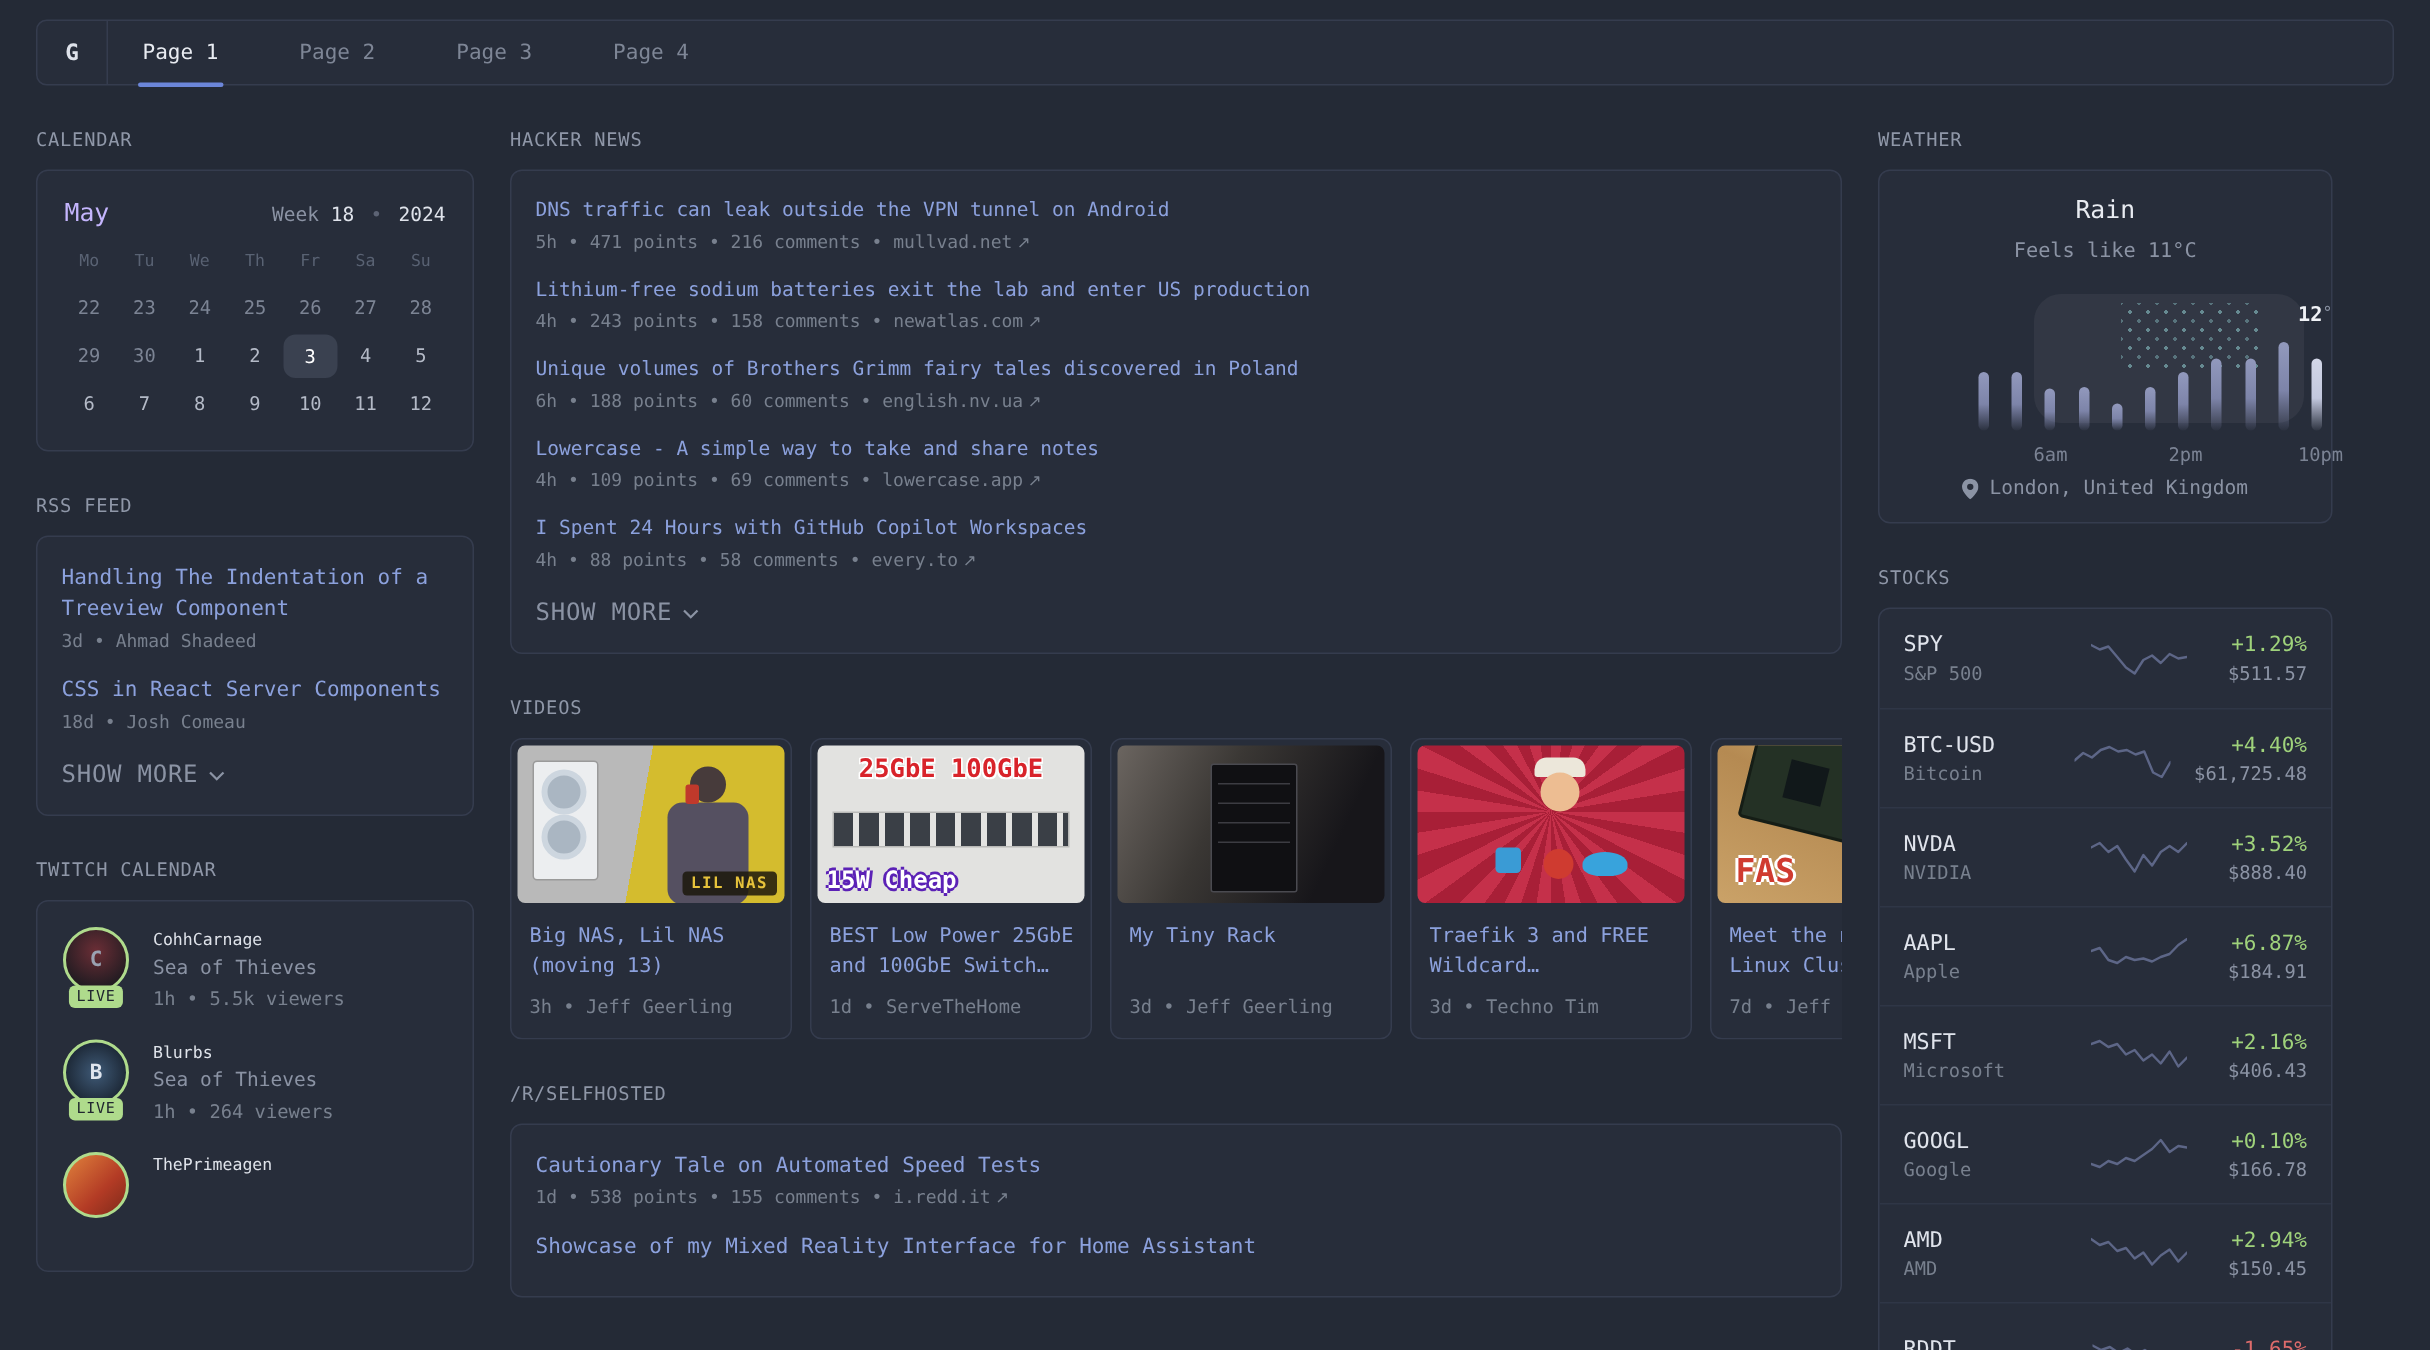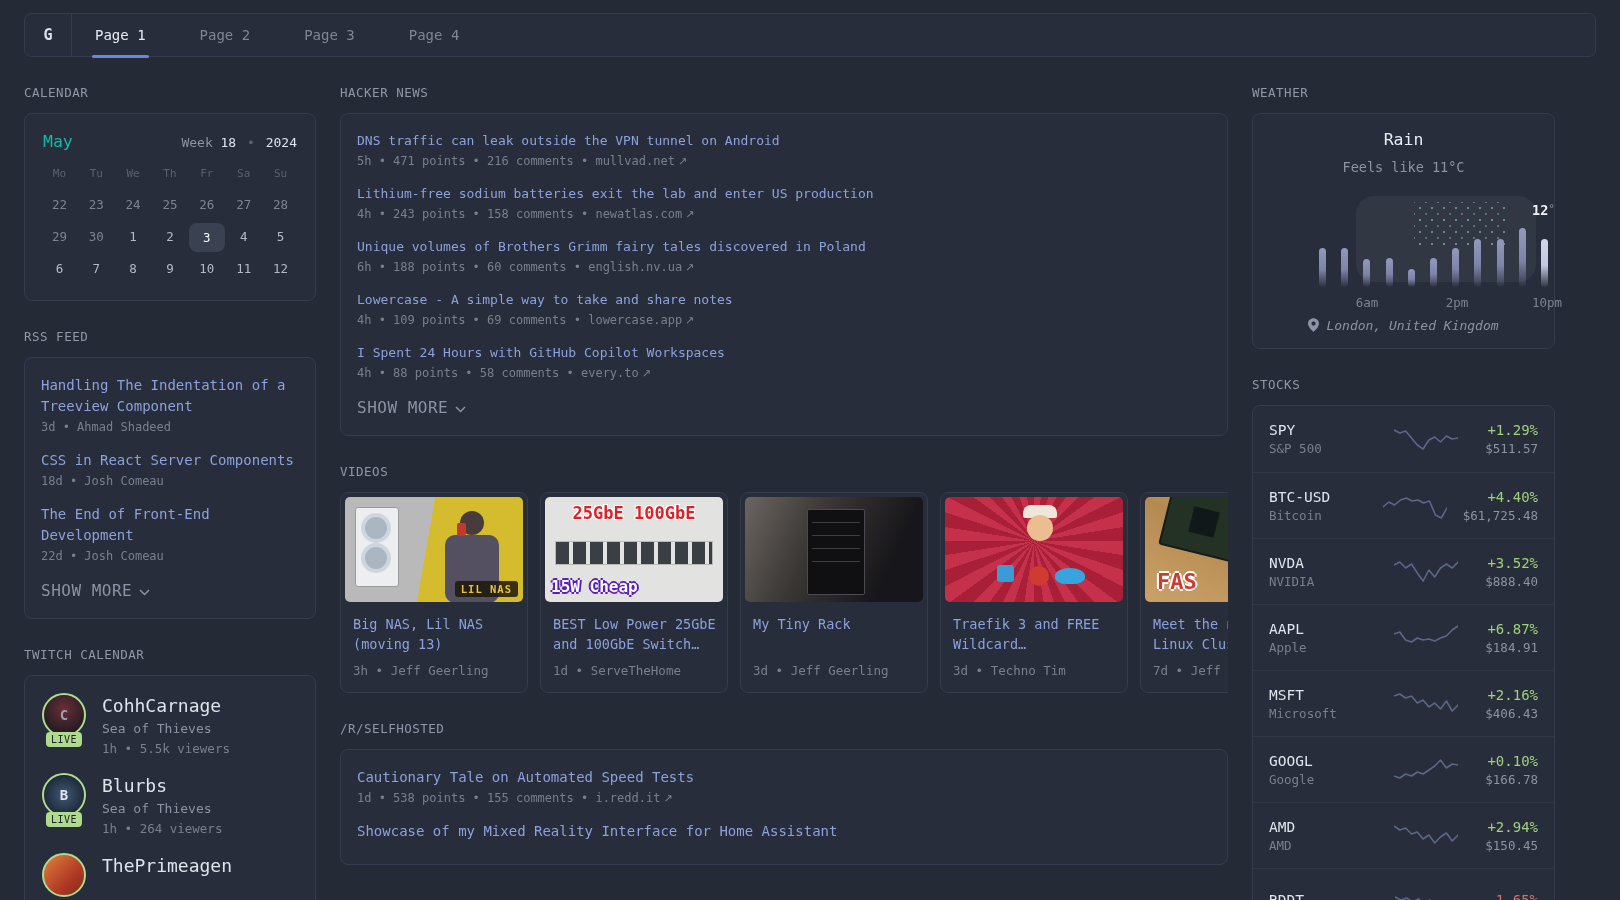--- a/index.html
+++ b/index.html
@@ -23,21 +23,21 @@
   .nav-tab.active::after{content:"";position:absolute;left:10px;right:10px;bottom:-2px;height:3px;border-radius:2px;background:var(--accent);}
 
   
   .columns{display:grid;grid-template-columns:292px 888px 303px;column-gap:24px;margin-left:24px;align-items:start;}
   .section-title{margin:28px 0 13px;font-size:12.5px;letter-spacing:.5px;color:#8f97a8;}
   .card{background:var(--card);border:1px solid var(--border);border-radius:8px;}
 
   
   .cal{padding:16px;}
   .cal-head{display:flex;justify-content:space-between;align-items:baseline;padding:2px 2px 0;}
-  .cal-month{font-size:16.5px;color:#14b8a6;}
+  .cal-month{font-size:16.5px;color:#c4b5fd;}
   .cal-week{font-size:13px;color:var(--muted);}
   .cal-week .lite{color:#dfe3eb;}
   .cal-week .wk-dot{color:var(--dim);margin:0 3px;}
   .cal-weekdays{display:grid;grid-template-columns:repeat(7,1fr);margin-top:16px;font-size:11px;color:#596273;text-align:center;}
   .cal-grid{display:grid;grid-template-columns:repeat(7,1fr);row-gap:2px;margin-top:10px;text-align:center;font-size:12.5px;}
   .cal-cell{height:30px;line-height:30px;color:#b4bac7;}
   .cal-cell.out{color:#7c8494;}
   .cal-cell.today{background:#3a4150;border-radius:8px;color:#fff;width:36px;height:29px;line-height:29px;justify-self:center;align-self:center;}
 
   
@@ -55,21 +55,21 @@
   .tw{padding:17px 16px 4px;}
   .tw-row{display:flex;gap:15px;margin-bottom:17px;cursor:pointer;}
   .tw-av-wrap{position:relative;width:46px;height:58px;flex:none;display:flex;justify-content:center;}
   .tw-av{width:44px;height:44px;border-radius:50%;border:2px solid var(--live);
          display:flex;align-items:center;justify-content:center;font-size:14px;font-weight:bold;}
   .av-cohh{background:radial-gradient(circle at 50% 35%,#6b2e36,#241c22 72%);color:#9aa2b2;}
   .av-blurbs{background:radial-gradient(circle at 50% 50%,#3f5a77,#1c2735 75%);color:#dfe5ee;}
   .av-prime{background:linear-gradient(135deg,#e0823c,#b33b25 60%,#7e2a1a);color:#f1e3d0;}
   .tw-live{position:absolute;top:39px;left:50%;transform:translateX(-50%);background:var(--live);color:#20262f;
            font-size:10px;font-weight:normal;padding:2px 5px;border-radius:4px;letter-spacing:.5px;}
-  .tw-name{font-size:18px;color:#dfe3ea;margin-top:2px;}
+  .tw-name{font-size:11px;color:#dfe3ea;margin-top:2px;}
   .tw-game{font-size:13px;color:var(--muted);margin-top:5px;}
   .tw-meta{font-size:12.5px;color:var(--meta);margin-top:5px;}
 
   
   .videos-row{display:flex;gap:12px;overflow:hidden;width:888px;}
   .video-card{flex:none;width:188px;border:1px solid var(--border);border-radius:8px;background:var(--card);padding:4px 4px 0;cursor:pointer;}
   .v-thumb{height:105px;border-radius:5px;position:relative;overflow:hidden;}
   .v-title{margin:12px 8px 0;font-size:13.5px;line-height:20px;color:var(--link);height:40px;overflow:hidden;white-space:nowrap;}
   .v-title div{overflow:hidden;}
   .v-meta{margin:9px 8px 14px;font-size:12.5px;color:var(--meta);}
@@ -114,21 +114,21 @@
                        radial-gradient(circle,rgba(144,205,208,.4) 1.2px,transparent 1.4px);
       background-size:12px 12px;background-position:0 0,6px 6px;}
   .w-bars{position:absolute;left:66px;right:6px;bottom:61px;height:59px;display:flex;justify-content:space-between;align-items:flex-end;}
   .wbar{width:7px;border-radius:4px;background:linear-gradient(180deg,#9299bd 0%,#7d84a9 55%,rgba(125,132,169,.05) 100%);}
   .wbar.hi{background:linear-gradient(180deg,#d3d7e8 0%,#c3c8de 55%,rgba(195,200,222,.05) 100%);}
   .w-peak{position:absolute;left:279px;top:88px;font-size:13.5px;font-weight:bold;color:#f0f2f6;}
   .w-peak .deg{color:var(--muted);font-weight:normal;font-size:11px;vertical-align:top;}
   .w-times{position:absolute;left:66px;right:6px;top:181px;height:14px;}
   .w-times span{position:absolute;transform:translateX(-50%);font-size:12.5px;color:#7b8394;}
   .tl-0{left:48px;} .tl-1{left:138px;} .tl-2{left:228px;}
-  .w-loc{position:absolute;bottom:15px;width:100%;display:flex;justify-content:center;align-items:flex-start;gap:7px;color:var(--muted);font-size:13px;font-style:italic;}
+  .w-loc{position:absolute;bottom:15px;width:100%;display:flex;justify-content:center;align-items:flex-end;gap:7px;color:var(--muted);font-size:13px;}
 
   
   .stocks{overflow:hidden;}
   .stock-row{height:66px;display:flex;align-items:center;justify-content:space-between;padding:0 16px;border-top:1px solid #2f3646;cursor:pointer;}
   .stock-row:first-child{border-top:none;}
   .st-left{width:98px;flex:none;}
   .st-sym{font-size:14.5px;color:#e0e4ec;}
   .st-name{font-size:12.5px;color:var(--meta);margin-top:3px;}
   .st-spark{flex:1;display:flex;justify-content:center;}
   .st-right{text-align:right;flex:none;}
@@ -200,24 +200,20 @@
     <div class="section-title">RSS FEED</div>
     <div class="card feed">
       <div class="feed-item">
         <a class="feed-title">Handling The Indentation of a Treeview Component</a>
         <div class="feed-meta">3d • Ahmad Shadeed</div>
       </div>
       <div class="feed-item">
         <a class="feed-title">CSS in React Server Components</a>
         <div class="feed-meta">18d • Josh Comeau</div>
       </div>
-      <div class="feed-item">
-        <a class="feed-title">The End of Front-End Development</a>
-        <div class="feed-meta">22d • Josh Comeau</div>
-      </div>
       <div class="show-more">
         <span>SHOW MORE</span>
         <span class="chev">
           <svg width="11" height="7" viewBox="0 0 11 7">
               <path d="M1 1l4.5 4.5L10 1" stroke="currentColor" stroke-width="1.5" fill="none"></path>
             </svg>
         </span>
       </div>
     </div>
 

